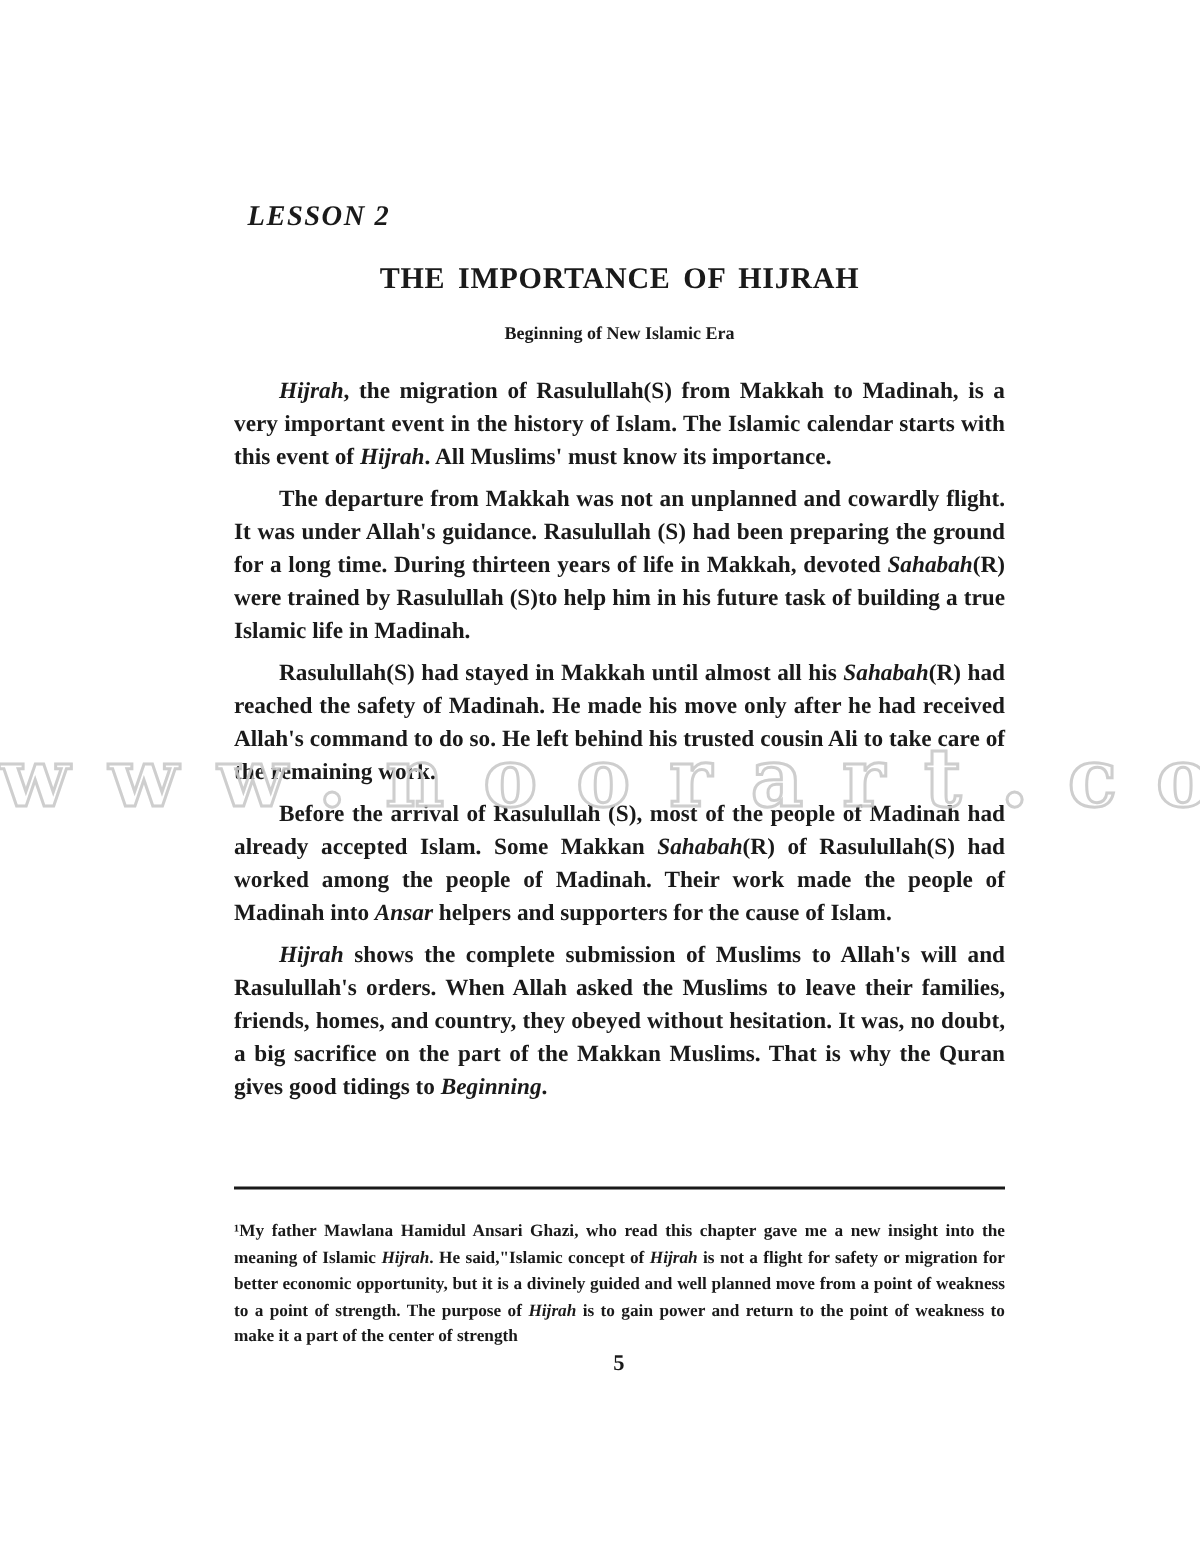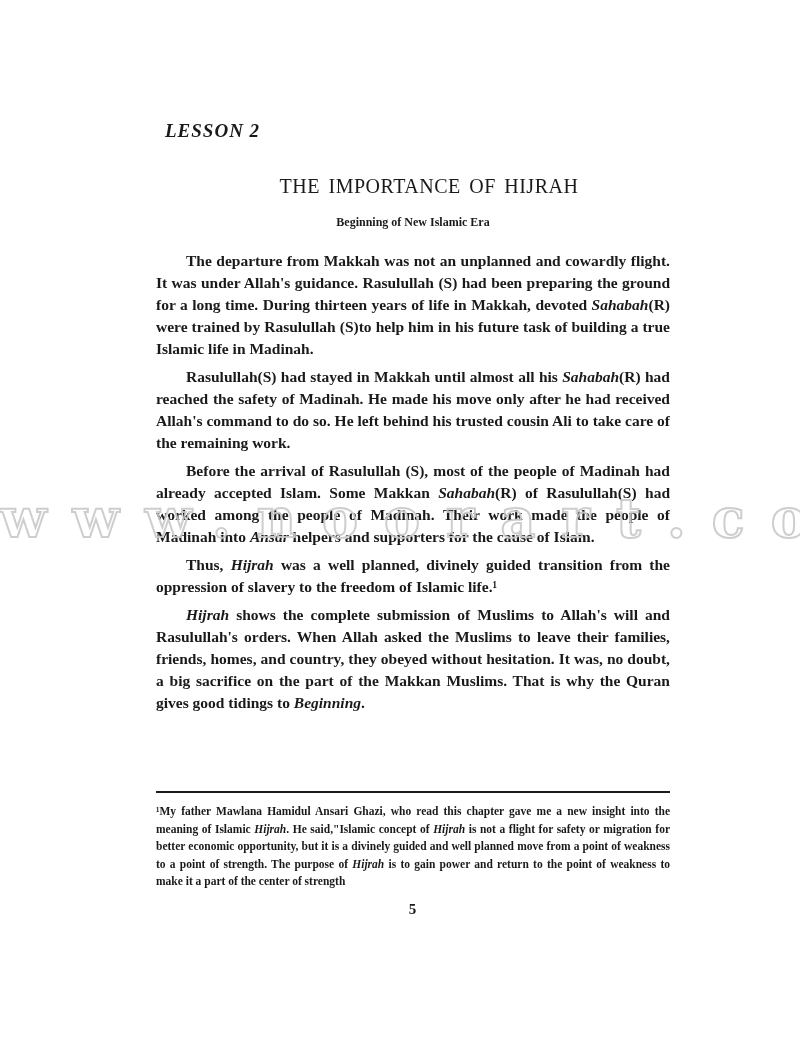--- a/index.html
+++ b/index.html
@@ -13,45 +13,45 @@
     width:800px;height:1044px;
     background:var(--background);
     overflow:hidden;
     font-family:"Liberation Serif", serif;
     color:var(--text);
   }
   .content{
     position:absolute;left:156px;top:0;width:514px;height:1044px;
   }
   .lesson{
-    position:absolute;top:120px;left:9px;
+    position:absolute;top:134px;left:9px;
     font-style:italic;font-weight:700;font-size:19px;letter-spacing:1px;
   }
   .title{
-    position:absolute;top:175px;left:16px;width:100%;
-    text-align:center;font-weight:400;font-size:20px;
+    position:absolute;top:175px;left:0;width:100%;
+    text-align:center;font-weight:700;font-size:20px;
     letter-spacing:0.5px;word-spacing:3px;
   }
   .subtitle{
     position:absolute;top:215px;left:0;width:100%;
     text-align:center;font-weight:700;font-size:12px;
   }
   .body{
     position:absolute;top:250px;left:0;width:100%;
   }
   .body p{
     margin:0 0 6px 0;
     font-size:15.5px;font-weight:700;line-height:22px;
     text-align:justify;text-indent:30px;
   }
   .body p em{font-style:italic;}
   .footnote-block{
     position:absolute;top:791px;left:0;width:100%;
     border-top:2.5px solid var(--text);
-    padding-top:10px;
+    padding-top:20px;
   }
   .footnote{
     font-size:11.5px;font-weight:700;line-height:17.5px;
     text-align:justify;
   }
   .footnote em{font-style:italic;}
   .pagenum{
     position:absolute;top:901px;left:0;width:100%;
     text-align:center;font-weight:700;font-size:15px;letter-spacing:1px;
   }
@@ -84,24 +84,24 @@
 
   <div class="content">
 
     <div class="lesson">LESSON 2</div>
 
     <h1 class="title" style="margin:0;">THE IMPORTANCE OF HIJRAH</h1>
 
     <h2 class="subtitle" style="margin:0;">Beginning of New Islamic Era</h2>
 
     <div class="body">
+        <p><em>Hijrah</em>, the migration of Rasulullah(S) from Makkah to Madinah, is a very important event in the history of Islam. The Islamic calendar starts with this event of <em>Hijrah</em>. All Muslims' must know its importance.</p>
         <p>The departure from Makkah was not an unplanned and cowardly flight. It was under Allah's guidance. Rasulullah (S) had been preparing the ground for a long time. During thirteen years of life in Makkah, devoted <em>Sahabah</em>(R) were trained by Rasulullah (S)to help him in his future task of building a true Islamic life in Madinah.</p>
         <p>Rasulullah(S) had stayed in Makkah until almost all his <em>Sahabah</em>(R) had reached the safety of Madinah. He made his move only after he had received Allah's command to do so. He left behind his trusted cousin Ali to take care of the remaining work.</p>
         <p>Before the arrival of Rasulullah (S), most of the people of Madinah had already accepted Islam. Some Makkan <em>Sahabah</em>(R) of Rasulullah(S) had worked among the people of Madinah. Their work made the people of Madinah into <em>Ansar</em> helpers and supporters for the cause of Islam.</p>
-        <p>Thus, <em>Hijrah</em> was a well planned, divinely guided transition from the oppression of slavery to the freedom of Islamic life.¹</p>
         <p><em>Hijrah</em> shows the complete submission of Muslims to Allah's will and Rasulullah's orders. When Allah asked the Muslims to leave their families, friends, homes, and country, they obeyed without hesitation. It was, no doubt, a big sacrifice on the part of the Makkan Muslims. That is why the Quran gives good tidings to <em>Beginning</em>.</p>
       </div>
 
     <div class="footnote-block">
       <div class="footnote">¹My father Mawlana Hamidul Ansari Ghazi, who read this chapter gave me a new insight into the meaning of Islamic <em>Hijrah</em>. He said,"Islamic concept of <em>Hijrah</em> is not a flight for safety or migration for better economic opportunity, but it is a divinely guided and well planned move from a point of weakness to a point of strength. The purpose of <em>Hijrah</em> is to gain power and return to the point of weakness to make it a part of the center of strength</div>
     </div>
 
     <div class="pagenum">5</div>
 
   </div>

